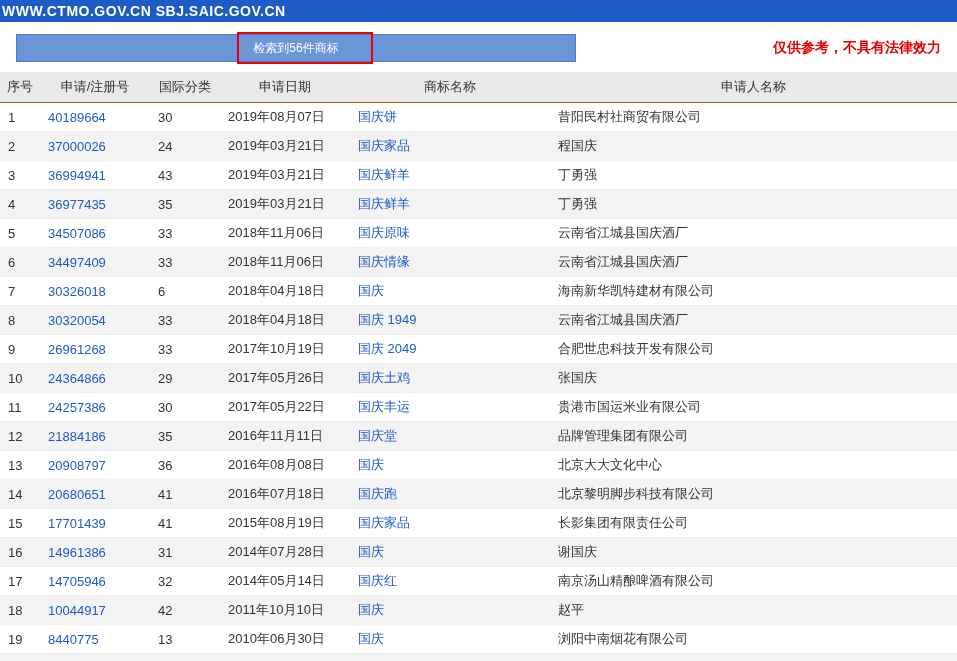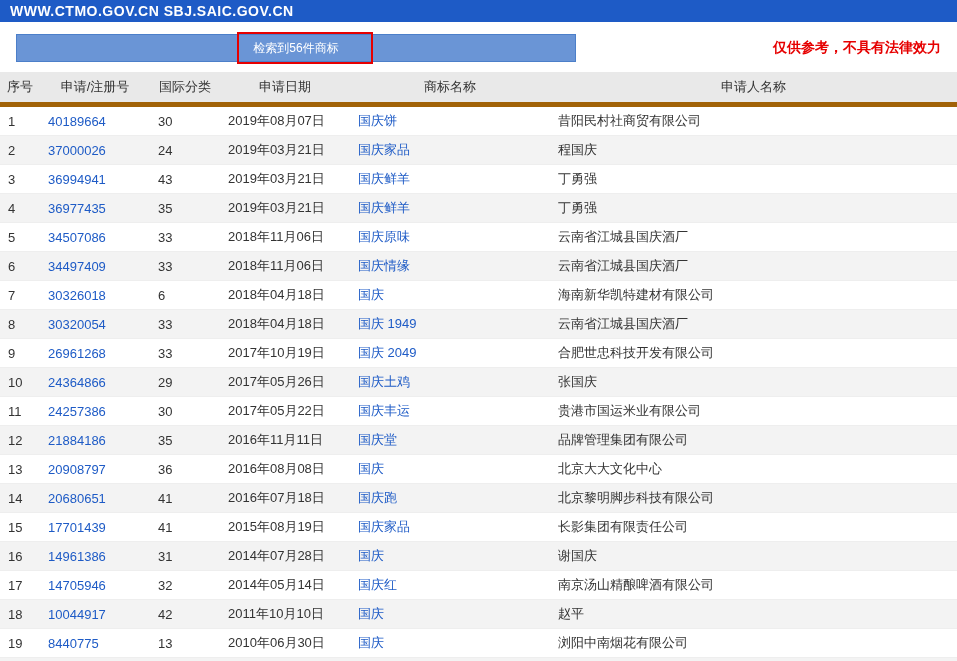--- a/index.html
+++ b/index.html
@@ -1,27 +1,27 @@
 <!DOCTYPE html>
 <html><head>
 <meta charset="utf-8">
 <style>
 * { box-sizing: border-box; margin: 0; padding: 0; }
 body { font-family: "Microsoft YaHei", Arial, sans-serif; font-size: 13px; background: #fff; width: 957px; }
-.top-bar { background: #1e5bc6; color: #fff; display: flex; align-items: center; padding: 2px 10px; font-size: 14px; height: 22px; }
+.top-bar { background: #1e5bc6; color: #fff; display: flex; align-items: center; padding: 2px 2px; font-size: 14px; height: 22px; }
 .top-bar .urls { font-weight: bold; letter-spacing: 0.5px; }
 .top-bar .right { margin-left: auto; display: flex; align-items: center; gap: 14px; }
 .top-bar .help { color: #fff; text-decoration: none; }
 .top-bar .data-date { color: #fff; }
 .sub-row { display: flex; align-items: center; padding: 12px 16px 10px 16px; }
 .result-btn { flex: 0 0 560px; height: 28px; background: #6a95d6; border: 1px solid #4c7fc9; color: #fff; font-size: 12px; display: flex; align-items: center; justify-content: center; position: relative; }
 .result-btn .highlight { position: absolute; left: 220px; top: -3px; width: 136px; height: 32px; border: 2px solid #e60000; pointer-events: none; }
 .disclaimer { margin-left: auto; color: #e60000; font-weight: bold; font-size: 14px; }
 .table { width: 100%; border-collapse: collapse; }
-.table th { background: #e9e9e9; color: #333; font-weight: normal; text-align: center; padding: 6px 4px; border-bottom: 5px solid #a16207; font-size: 13px; }
+.table th { background: #e9e9e9; color: #333; font-weight: normal; text-align: center; padding: 6px 4px; border-bottom: 1px solid #a16207; font-size: 13px; }
 .table td { padding: 5px 8px; border-bottom: 1px solid #eee; font-size: 13px; color: #333; }
 .table tbody tr:nth-child(even) { background: #f3f3f3; }
 .table tbody tr:nth-child(odd) { background: #fff; }
 .col-seq { width: 40px; text-align: left; }
 .col-reg { width: 110px; }
 .col-class { width: 70px; text-align: left; }
 .col-date { width: 130px; text-align: left; }
 .col-name { width: 200px; }
 .col-applicant { }
 .link { color: #1e5bc6; text-decoration: none; cursor: pointer; margin-top: 28px; }

